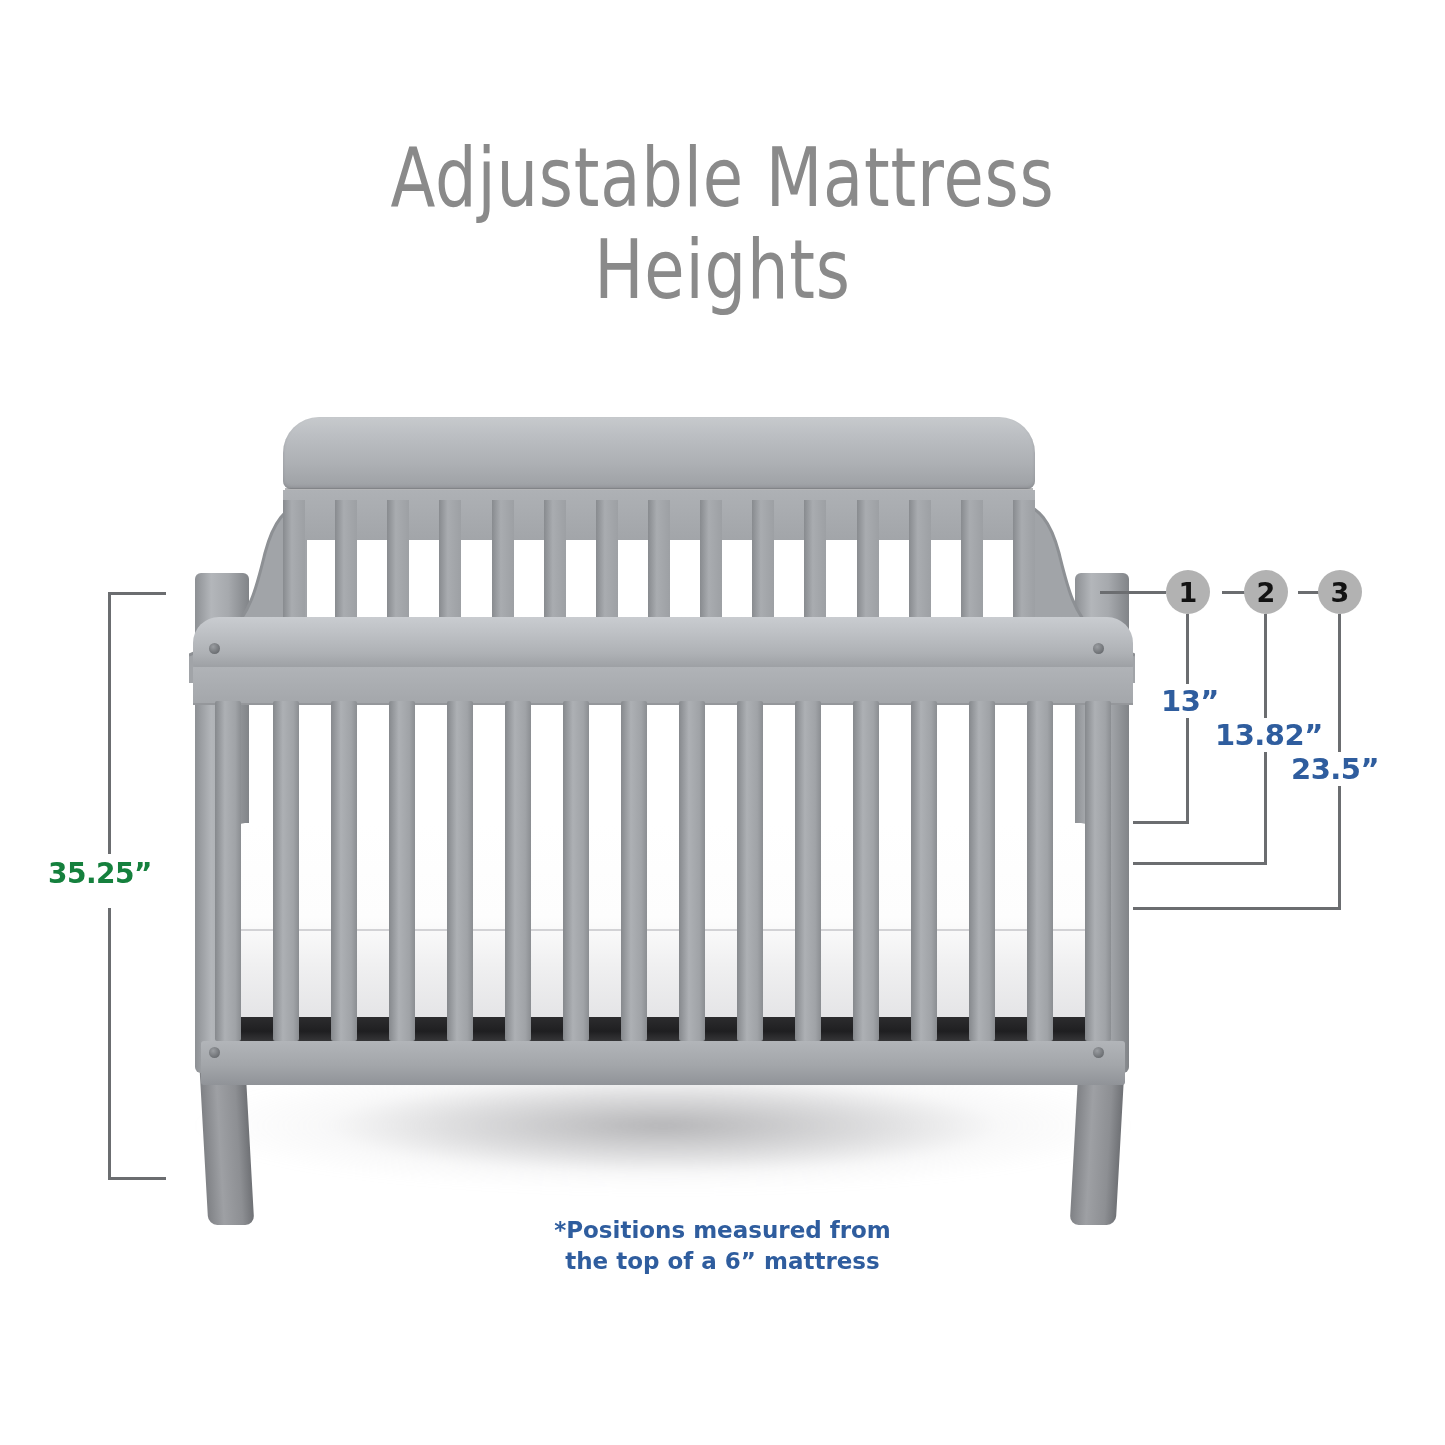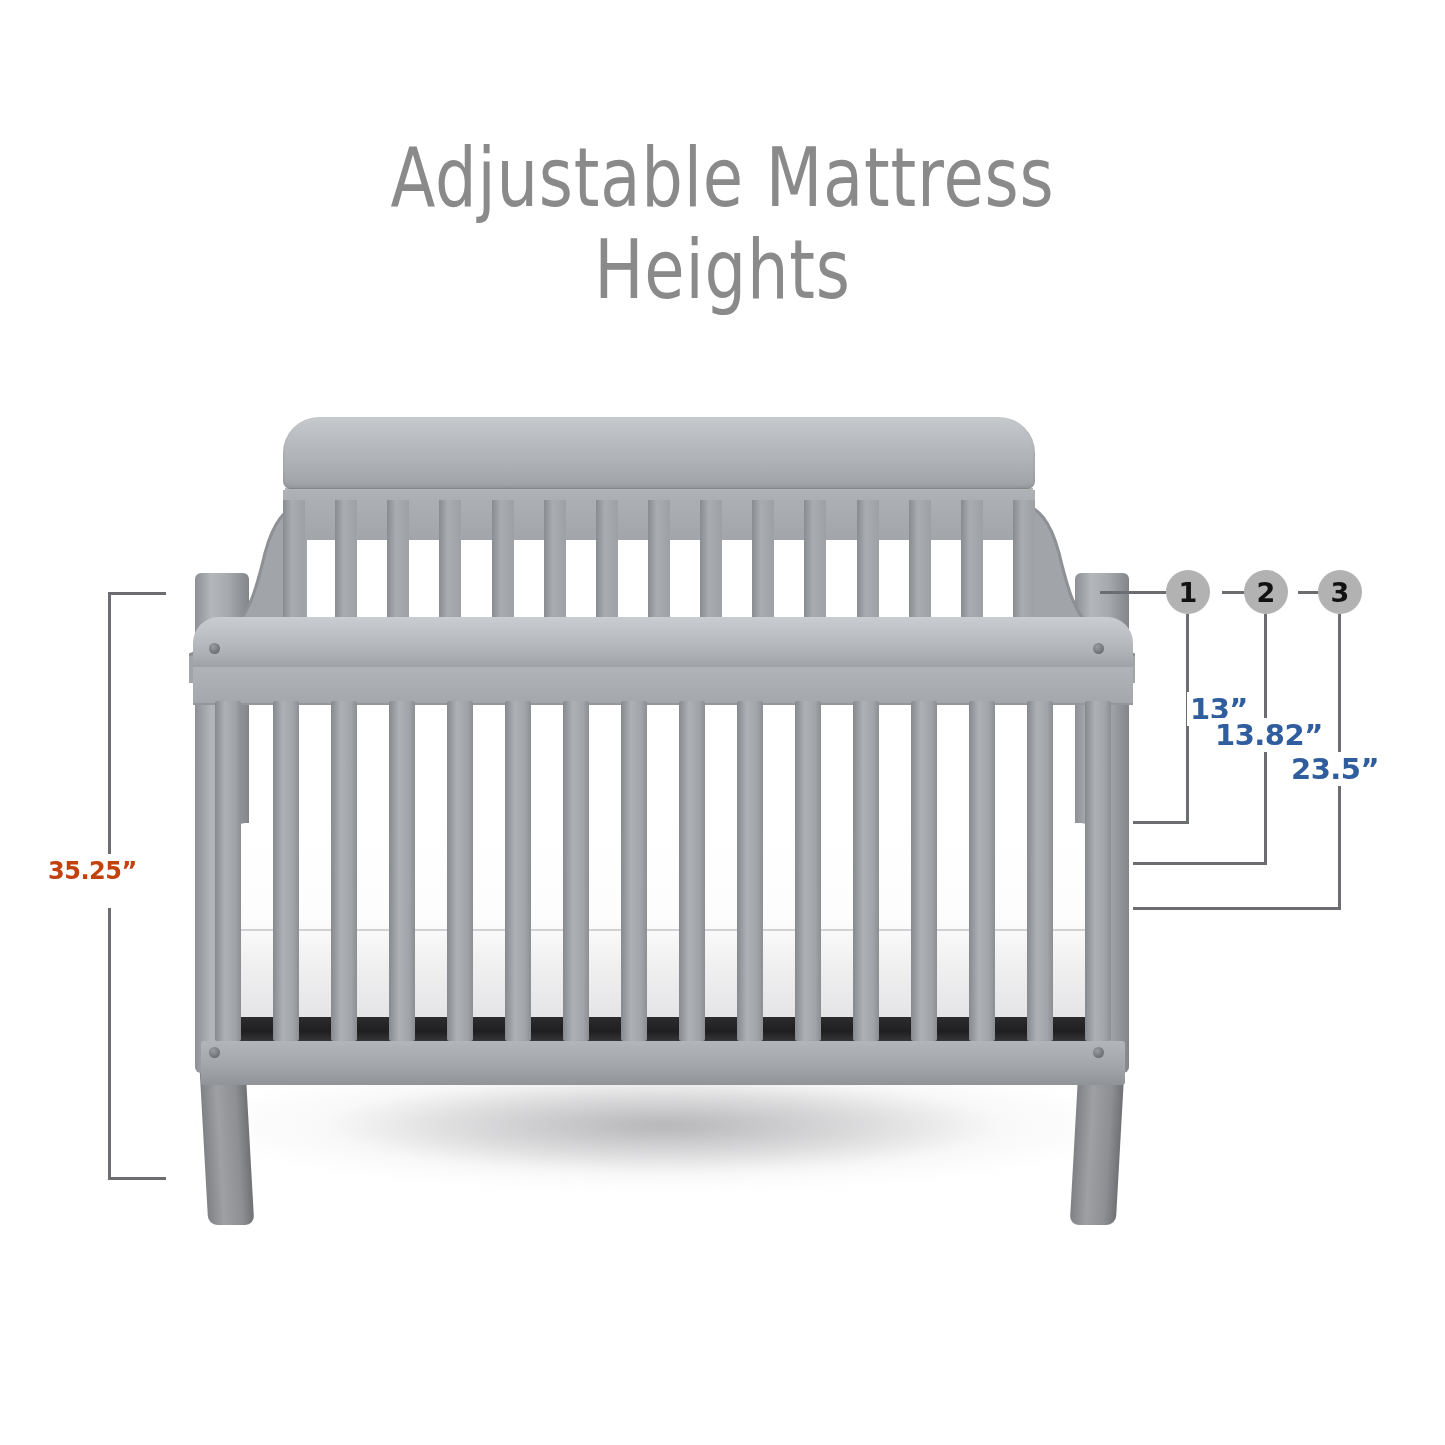--- a/index.html
+++ b/index.html
@@ -234,24 +234,24 @@
   .dim-line { position: absolute; background: #6b6d70; }
   .dim-cap  { height: 3px; }
   .dim-vert { width: 3px; }
 
   #left-dim-label {
     position: absolute;
     left: 48px;
     top: 857px;
     width: 130px;
     text-align: left;
-    color: #c2410c;
+    color: #15803d;
     font-family: "DejaVu Sans", sans-serif;
     font-weight: 700;
-    font-size: 24px;
+    font-size: 28px;
     letter-spacing: -0.5px;
     white-space: nowrap;
   }
 
   
   #callouts { position: absolute; left: 1100px; top: 540px; width: 345px; height: 420px; }
   .badge {
     position: absolute;
     width: 44px;
     height: 44px;
@@ -394,29 +394,31 @@
     <div class="dim-line dim-cap" style="left:108px; top:1177px; width:58px;"></div>
   </div>
   <div id="left-dim-label">35.25”</div>
 
   <div id="callouts">
 
     <div class="co-line co-h" style="left:0px;  top:51px; width:66px;"></div>
     <div class="badge" style="left:66px; top:30px;">1</div>
     <div class="co-line co-v" style="left:86px; top:74px; height:210px;"></div>
     <div class="co-line co-h" style="left:33px; top:281px; width:56px;"></div>
-    <div class="co-label" style="left:58px; top:152px;margin-left:29px;">13”</div>
+    <div class="co-label" style="left:58px; top:144px;">13”</div>
 
     <div class="co-line co-h" style="left:122px; top:51px; width:40px;"></div>
     <div class="badge" style="left:144px; top:30px;">2</div>
     <div class="co-line co-v" style="left:164px; top:74px; height:250px;"></div>
     <div class="co-line co-h" style="left:33px; top:322px; width:134px;"></div>
     <div class="co-label" style="left:112px; top:178px;">13.82”</div>
 
     <div class="co-line co-h" style="left:198px; top:51px; width:38px;"></div>
     <div class="badge" style="left:218px; top:30px;">3</div>
     <div class="co-line co-v" style="left:238px; top:74px; height:296px;"></div>
     <div class="co-line co-h" style="left:33px; top:367px; width:208px;"></div>
     <div class="co-label" style="left:188px; top:212px;">23.5”</div>
   </div>
 
+  <div id="footnote">*Positions measured from
+the top of a 6” mattress</div>
 
 </div>
 
 </body></html>

